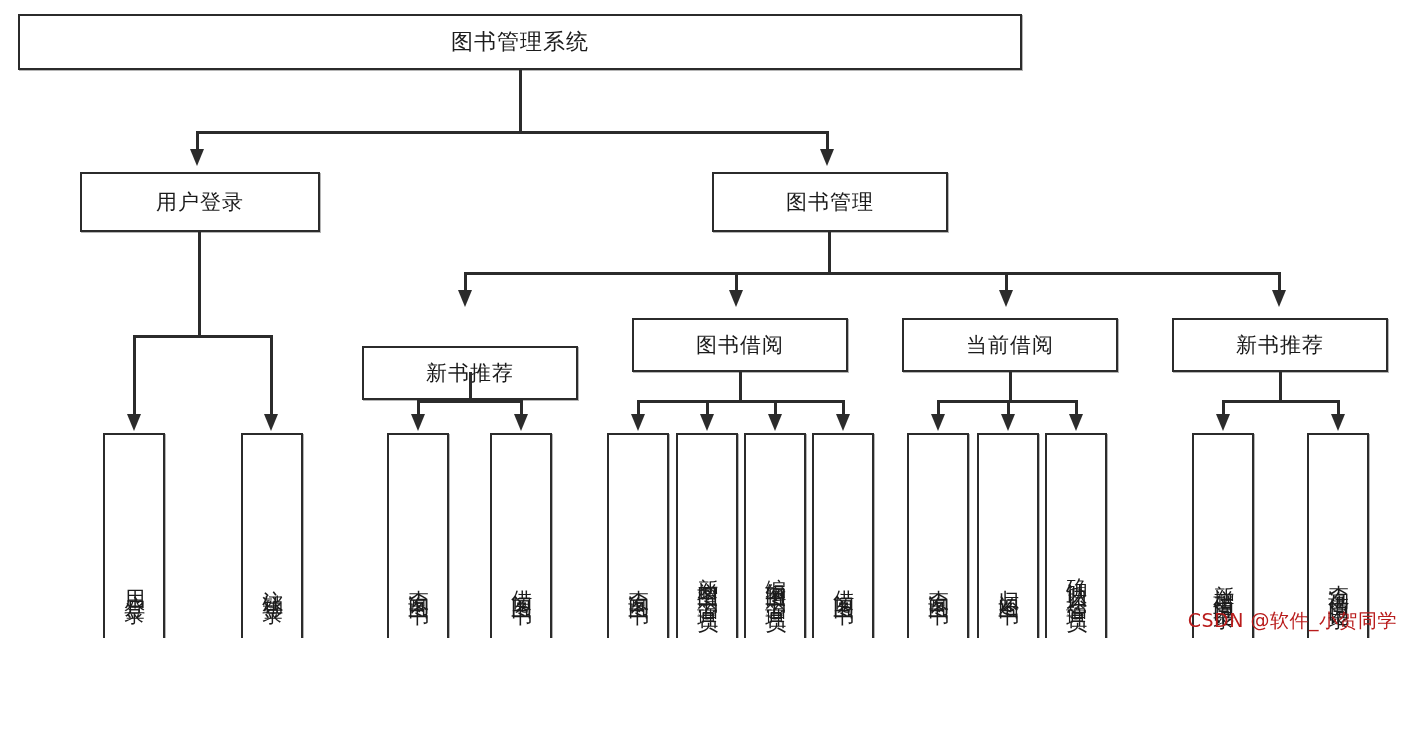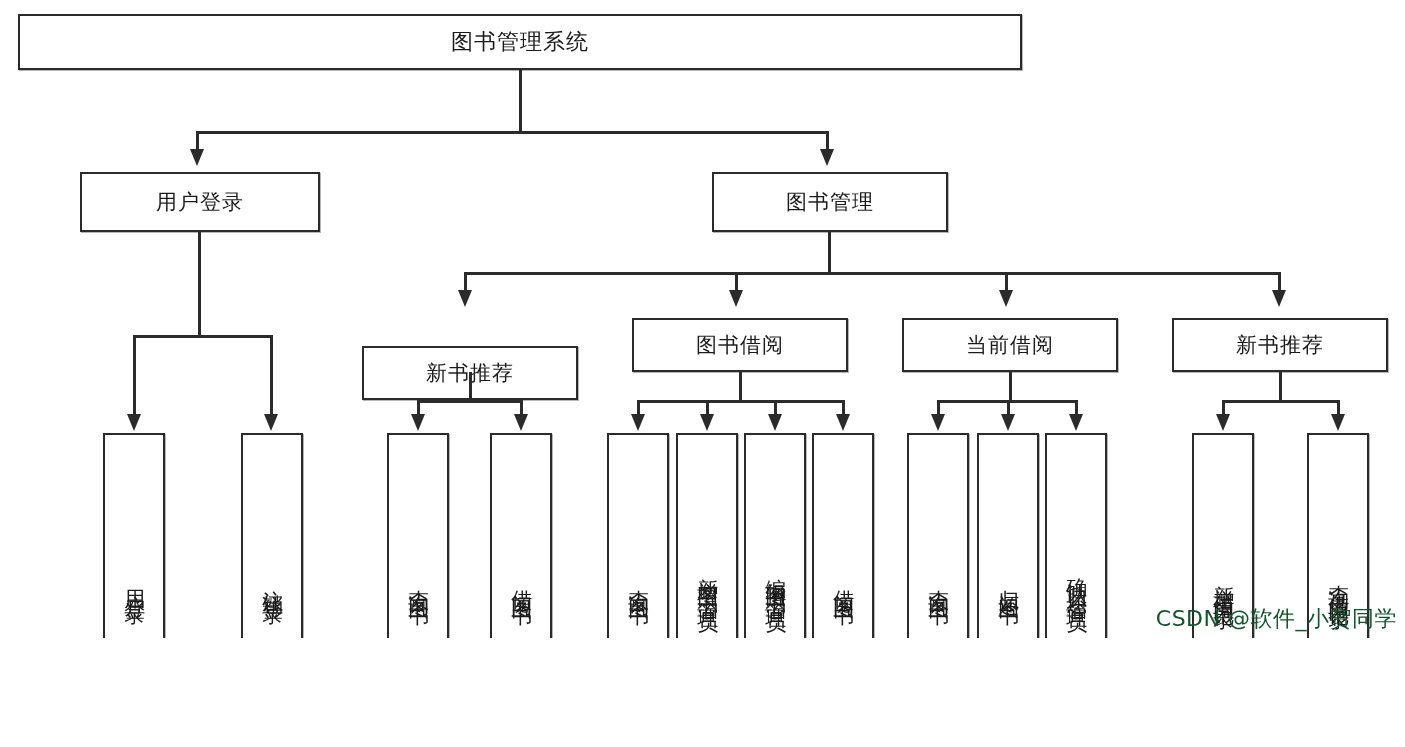--- a/index.html
+++ b/index.html
@@ -65,22 +65,22 @@
     width:0;height:0;
     border-left:7px solid transparent;
     border-right:7px solid transparent;
     border-top:17px solid #2b2b2b;
   }
   
   #watermark{
     position:absolute;
     right:8px;
     bottom:4px;
-    font-size:22px;
-    color:#14532d;
+    font-size:19px;
+    color:#b91c1c;
     letter-spacing:.5px;
     white-space:nowrap;
     user-select:none;
   }
 </style>
 </head>
 <body>
 
 <div id="canvas">
 

